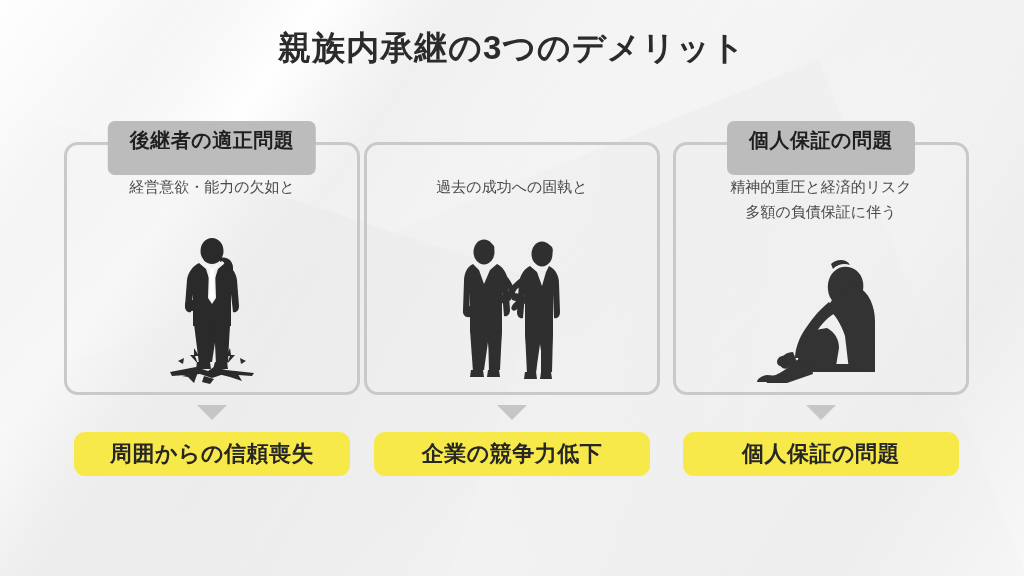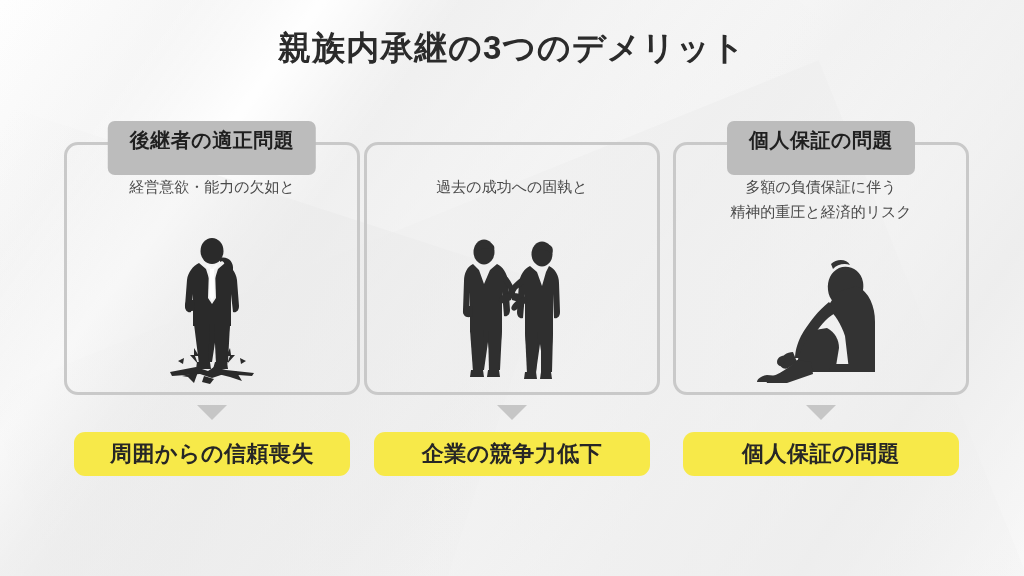--- a/index.html
+++ b/index.html
@@ -294,22 +294,22 @@
         </div>
       </div>
       <div class="arrow"></div>
       <div class="result-bar">企業の競争力低下</div>
     </div>
 
     <div class="column col-2">
       <div class="card">
         <div class="card-badge">個人保証の問題</div>
         <div class="card-body">
+          <div>精神的重圧と経済的リスク</div>
           <div>多額の負債保証に伴う</div>
-          <div>精神的重圧と経済的リスク</div>
         </div>
         <div class="card-art">
           <svg width="136" height="132" viewBox="0 0 136 132" aria-hidden="true">
             <g fill="#333333">
 
               <path d="M86 16 C96 12 108 18 110 30 C112 42 105 52 95 54 C85 56 76 49 75 38 C74 28 78 20 86 16 Z"></path>
               <path d="M78 12 C84 6 94 7 97 13 C92 11 84 12 80 17 Z"></path>
 
               <path d="M104 34 C116 40 122 54 122 70 L122 118 L96 118 L92 84 C88 72 82 62 74 56 L84 40 Z"></path>
 

